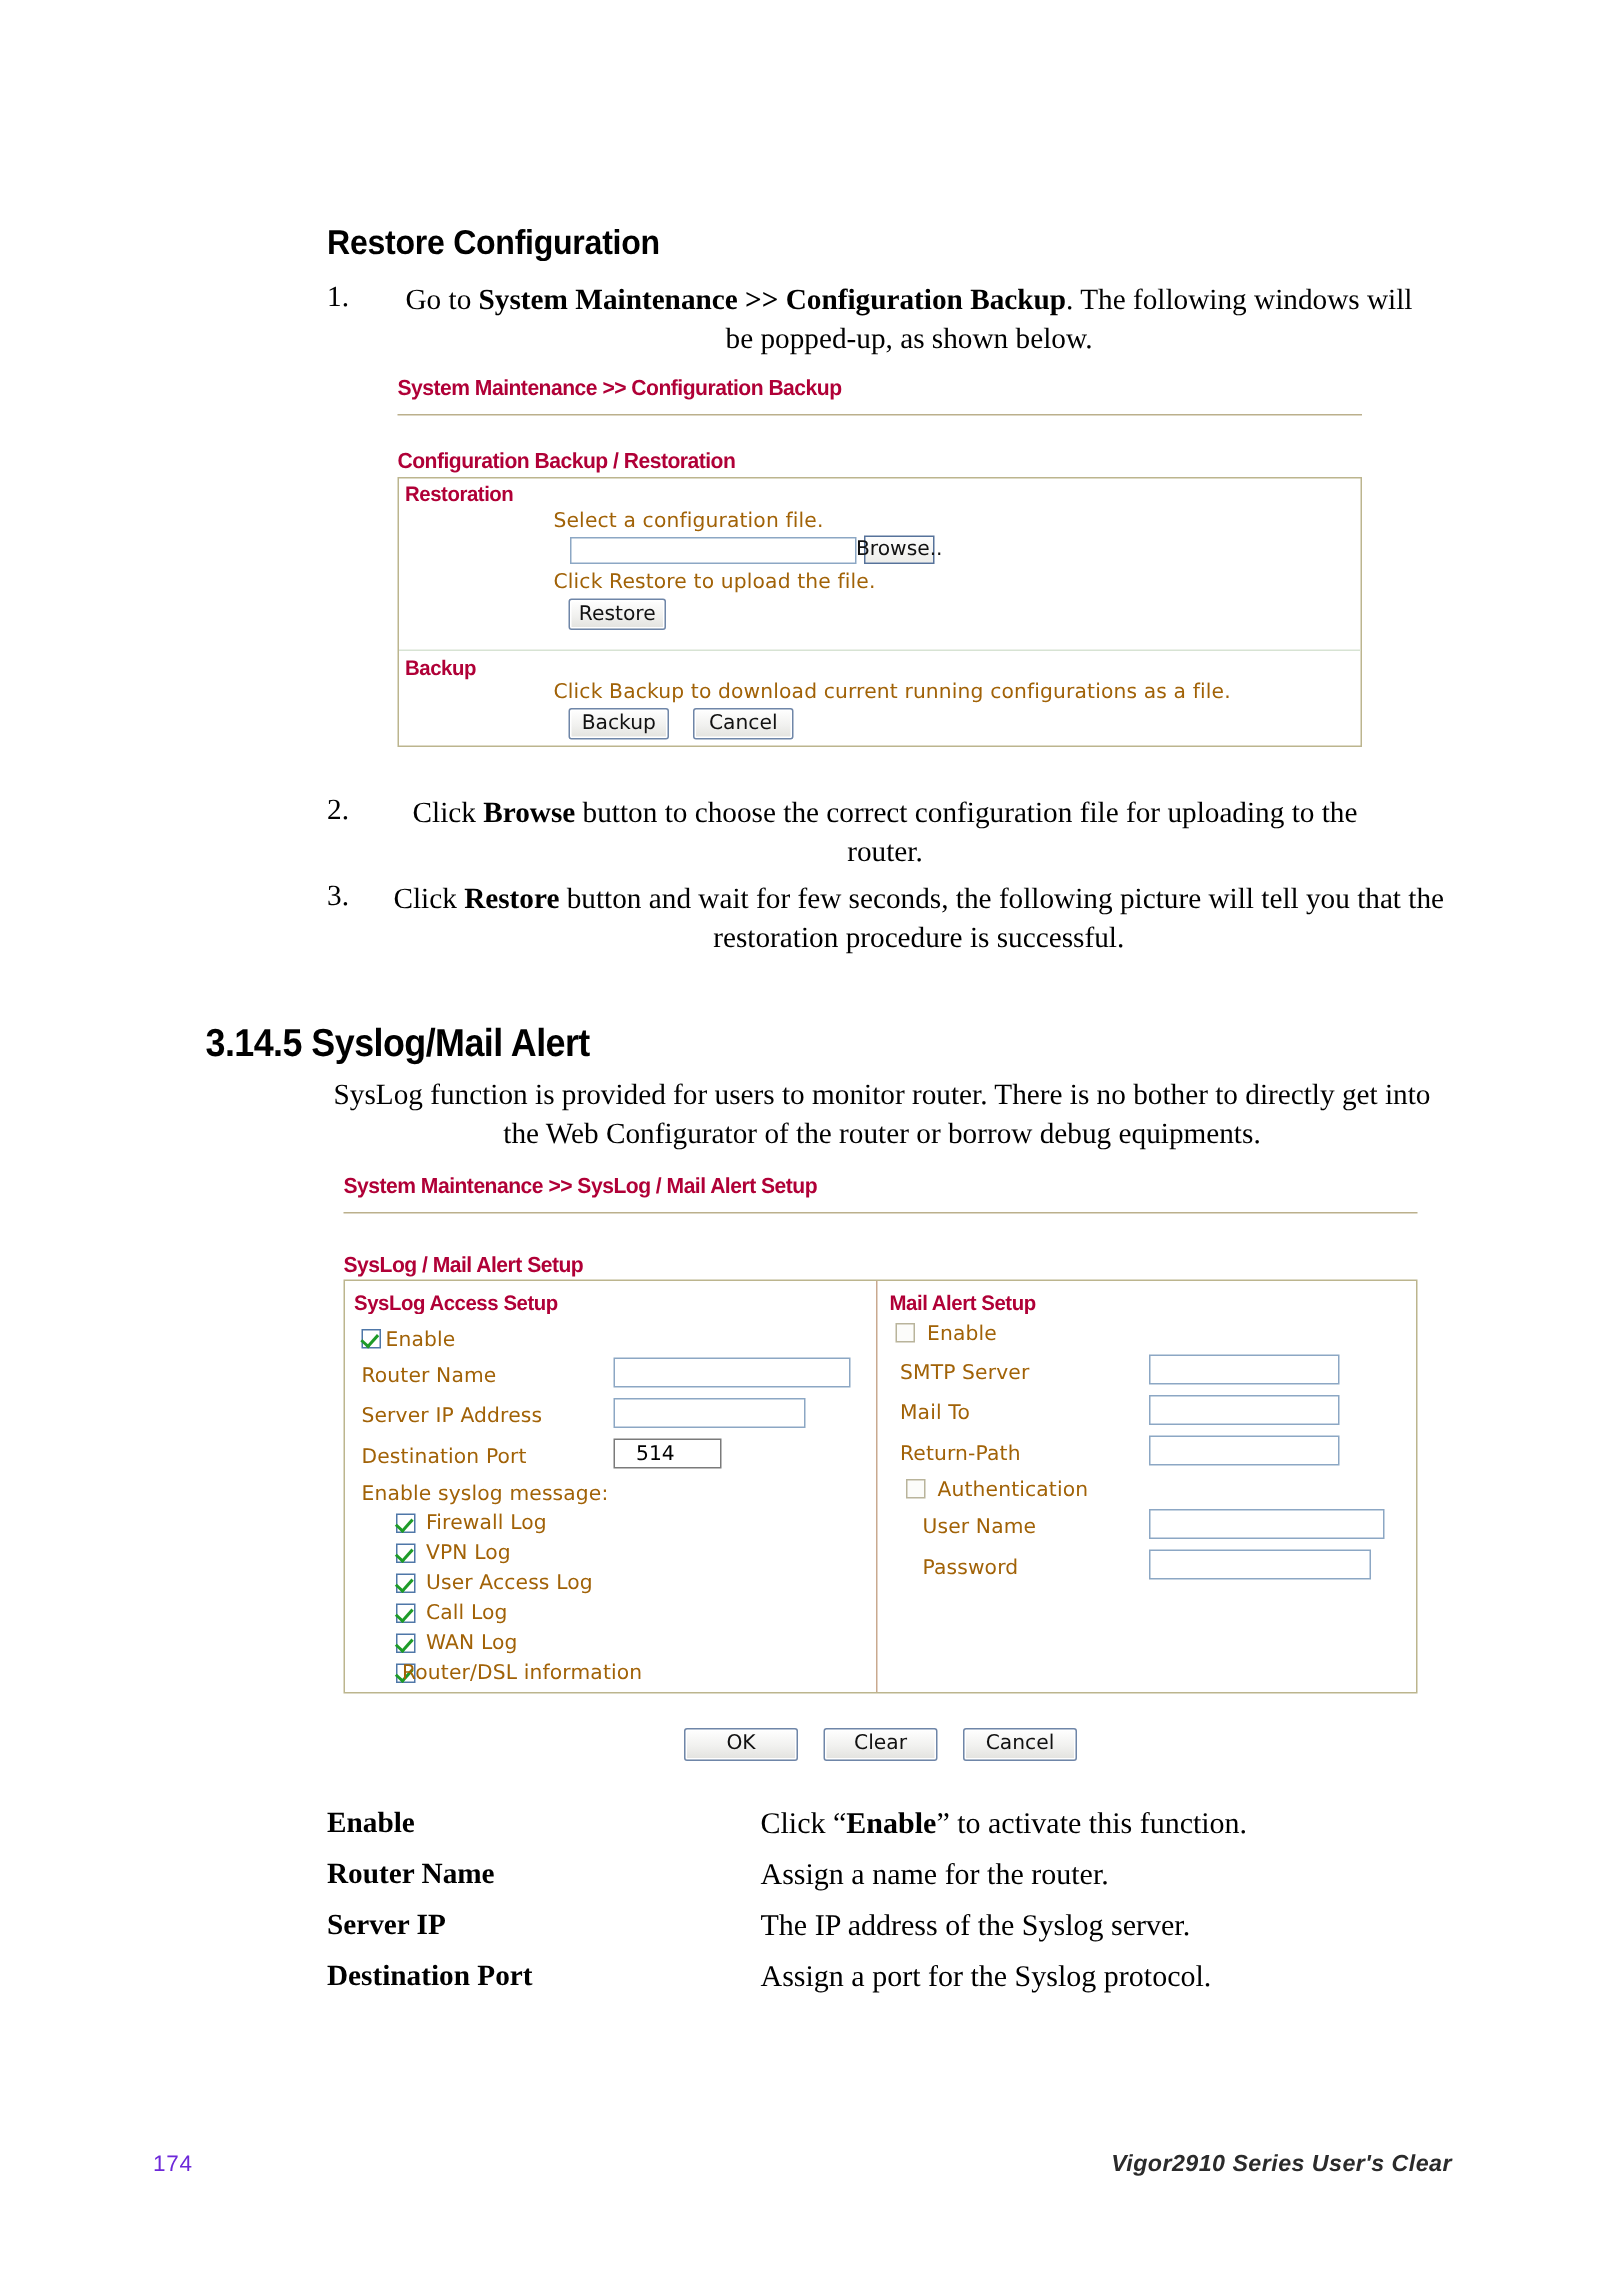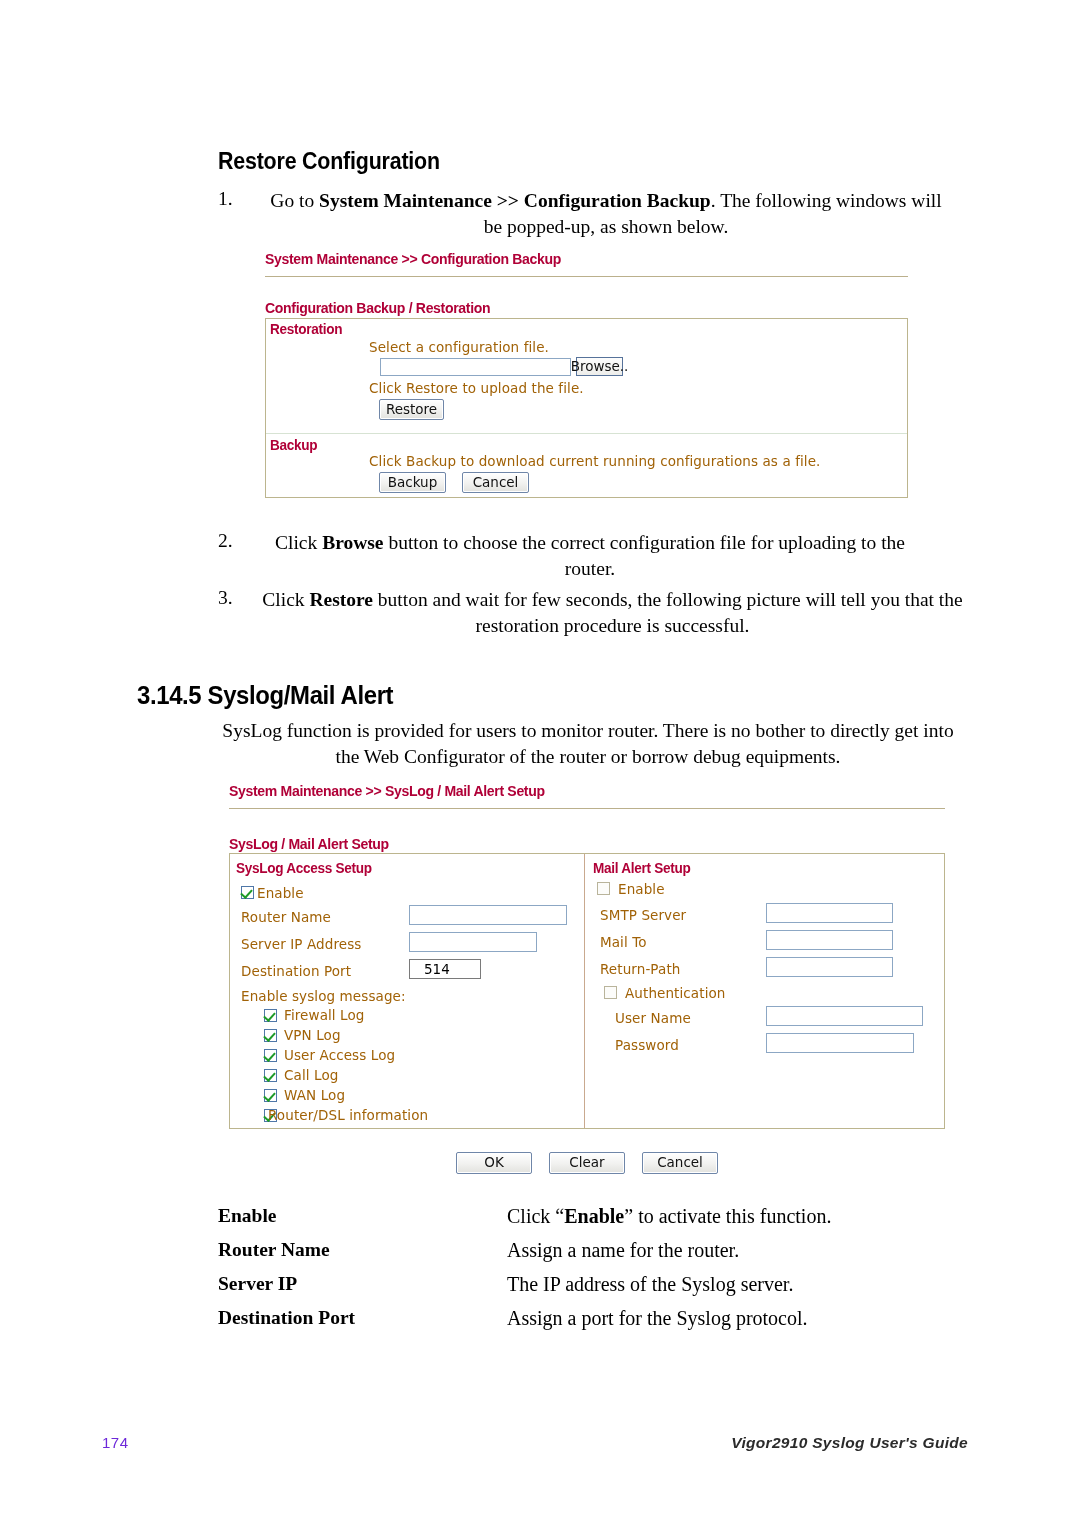--- a/index.html
+++ b/index.html
@@ -350,15 +350,15 @@
   <div class="dt" style="left:218px; top:1239px;">Router Name</div>
   <div class="dd" id="def1" style="left:507px; top:1239px; width:460px;">Assign a name for the router.</div>
 
   <div class="dt" style="left:218px; top:1273px;">Server IP</div>
   <div class="dd" id="def2" style="left:507px; top:1273px; width:460px;">The IP address of the Syslog server.</div>
 
   <div class="dt" style="left:218px; top:1307px;">Destination Port</div>
   <div class="dd" id="def3" style="left:507px; top:1307px; width:460px;">Assign a port for the Syslog protocol.</div>
 
   <div class="footer-page">174</div>
-  <div class="footer-right">Vigor2910 Syslog User's Guide</div>
+  <div class="footer-right">Vigor2910 Series User's Clear</div>
 
 </div>
 
 </body></html>

